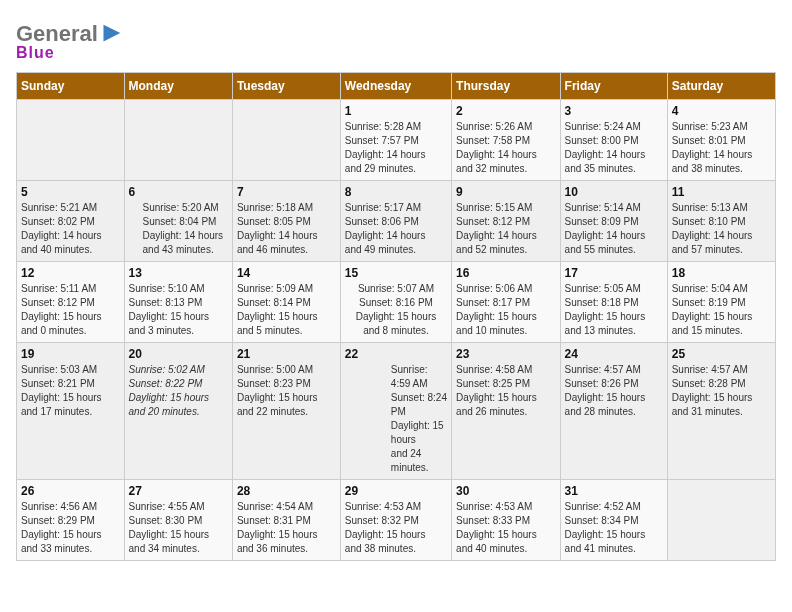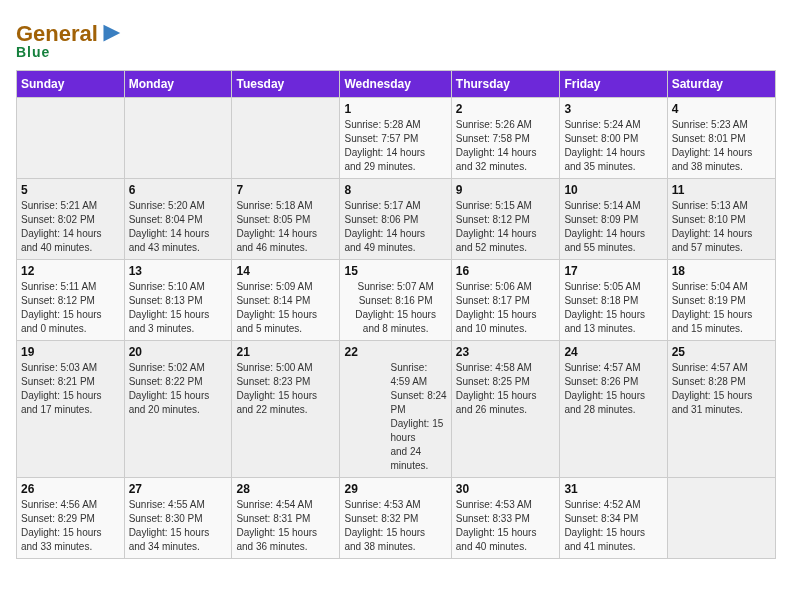--- a/index.html
+++ b/index.html
@@ -32,21 +32,21 @@
     .subtitle {
       font-size: 15px;
       color: #333;
     }
     table {
       width: 100%;
       border-collapse: collapse;
       font-size: 11px;
     }
     thead tr th {
-      background: #6d28d9;
+      background: #a16207;
       color: #fff;
       font-weight: bold;
       font-size: 12px;
       padding: 6px 4px;
       border: 1px solid #ccc;
       text-align: left;
     }
     tbody tr td {
       border: 1px solid #ccc;
       vertical-align: top;
@@ -77,24 +77,24 @@
       background: #f0f0f0 !important;
     }
   </style>
 </head>
 <body>
 
 <div class="header">
   <div class="logo">
     <div style="display:flex; align-items:center;">
       <div style="font-size:22px; font-weight:bold; color:#1a3a5c; font-family:Arial;">
-        <span style="color:#a16207;">General</span><span style="color:#3a7fc1; font-size:28px; font-weight:bold;">►</span>
+        <span style="color:#737373;">General</span><span style="color:#3a7fc1; font-size:28px; font-weight:bold;">►</span>
       </div>
     </div>
-    <div style="font-size:14px; font-weight:bold; color:#15803d; font-family:Arial; margin-top:-4px; letter-spacing:1px;">Blue</div>
+    <div style="font-size:16px; font-weight:bold; color:#a21caf; font-family:Arial; margin-top:-4px; letter-spacing:1px;">Blue</div>
   </div>
 </div>
 
 <table>
   <thead>
     <tr id="header-row">
         <th>Sunday</th>
         <th>Monday</th>
         <th>Tuesday</th>
         <th>Wednesday</th>
@@ -140,21 +140,21 @@
       <tr>
         <td>
           <div class="day-num">5</div>
           <div class="day-info" style="white-space: pre-line;">Sunrise: 5:21 AM
 Sunset: 8:02 PM
 Daylight: 14 hours
 and 40 minutes.</div>
         </td>
         <td>
           <div class="day-num">6</div>
-          <div class="day-info" style="white-space: pre-line;">Sunrise: 5:20 AM
+          <div class="day-info" style="white-space: pre-line; margin-left: 14px;">Sunrise: 5:20 AM
 Sunset: 8:04 PM
 Daylight: 14 hours
 and 43 minutes.</div>
         </td>
         <td>
           <div class="day-num">7</div>
           <div class="day-info" style="white-space: pre-line;">Sunrise: 5:18 AM
 Sunset: 8:05 PM
 Daylight: 14 hours
 and 46 minutes.</div>
@@ -242,21 +242,21 @@
       <tr>
         <td>
           <div class="day-num">19</div>
           <div class="day-info" style="white-space: pre-line;">Sunrise: 5:03 AM
 Sunset: 8:21 PM
 Daylight: 15 hours
 and 17 minutes.</div>
         </td>
         <td>
           <div class="day-num">20</div>
-          <div class="day-info" style="white-space: pre-line;">Sunrise: 5:02 AM
+          <div class="day-info" style="white-space: pre-line; font-style: italic;">Sunrise: 5:02 AM
 Sunset: 8:22 PM
 Daylight: 15 hours
 and 20 minutes.</div>
         </td>
         <td>
           <div class="day-num">21</div>
           <div class="day-info" style="white-space: pre-line;">Sunrise: 5:00 AM
 Sunset: 8:23 PM
 Daylight: 15 hours
 and 22 minutes.</div>

